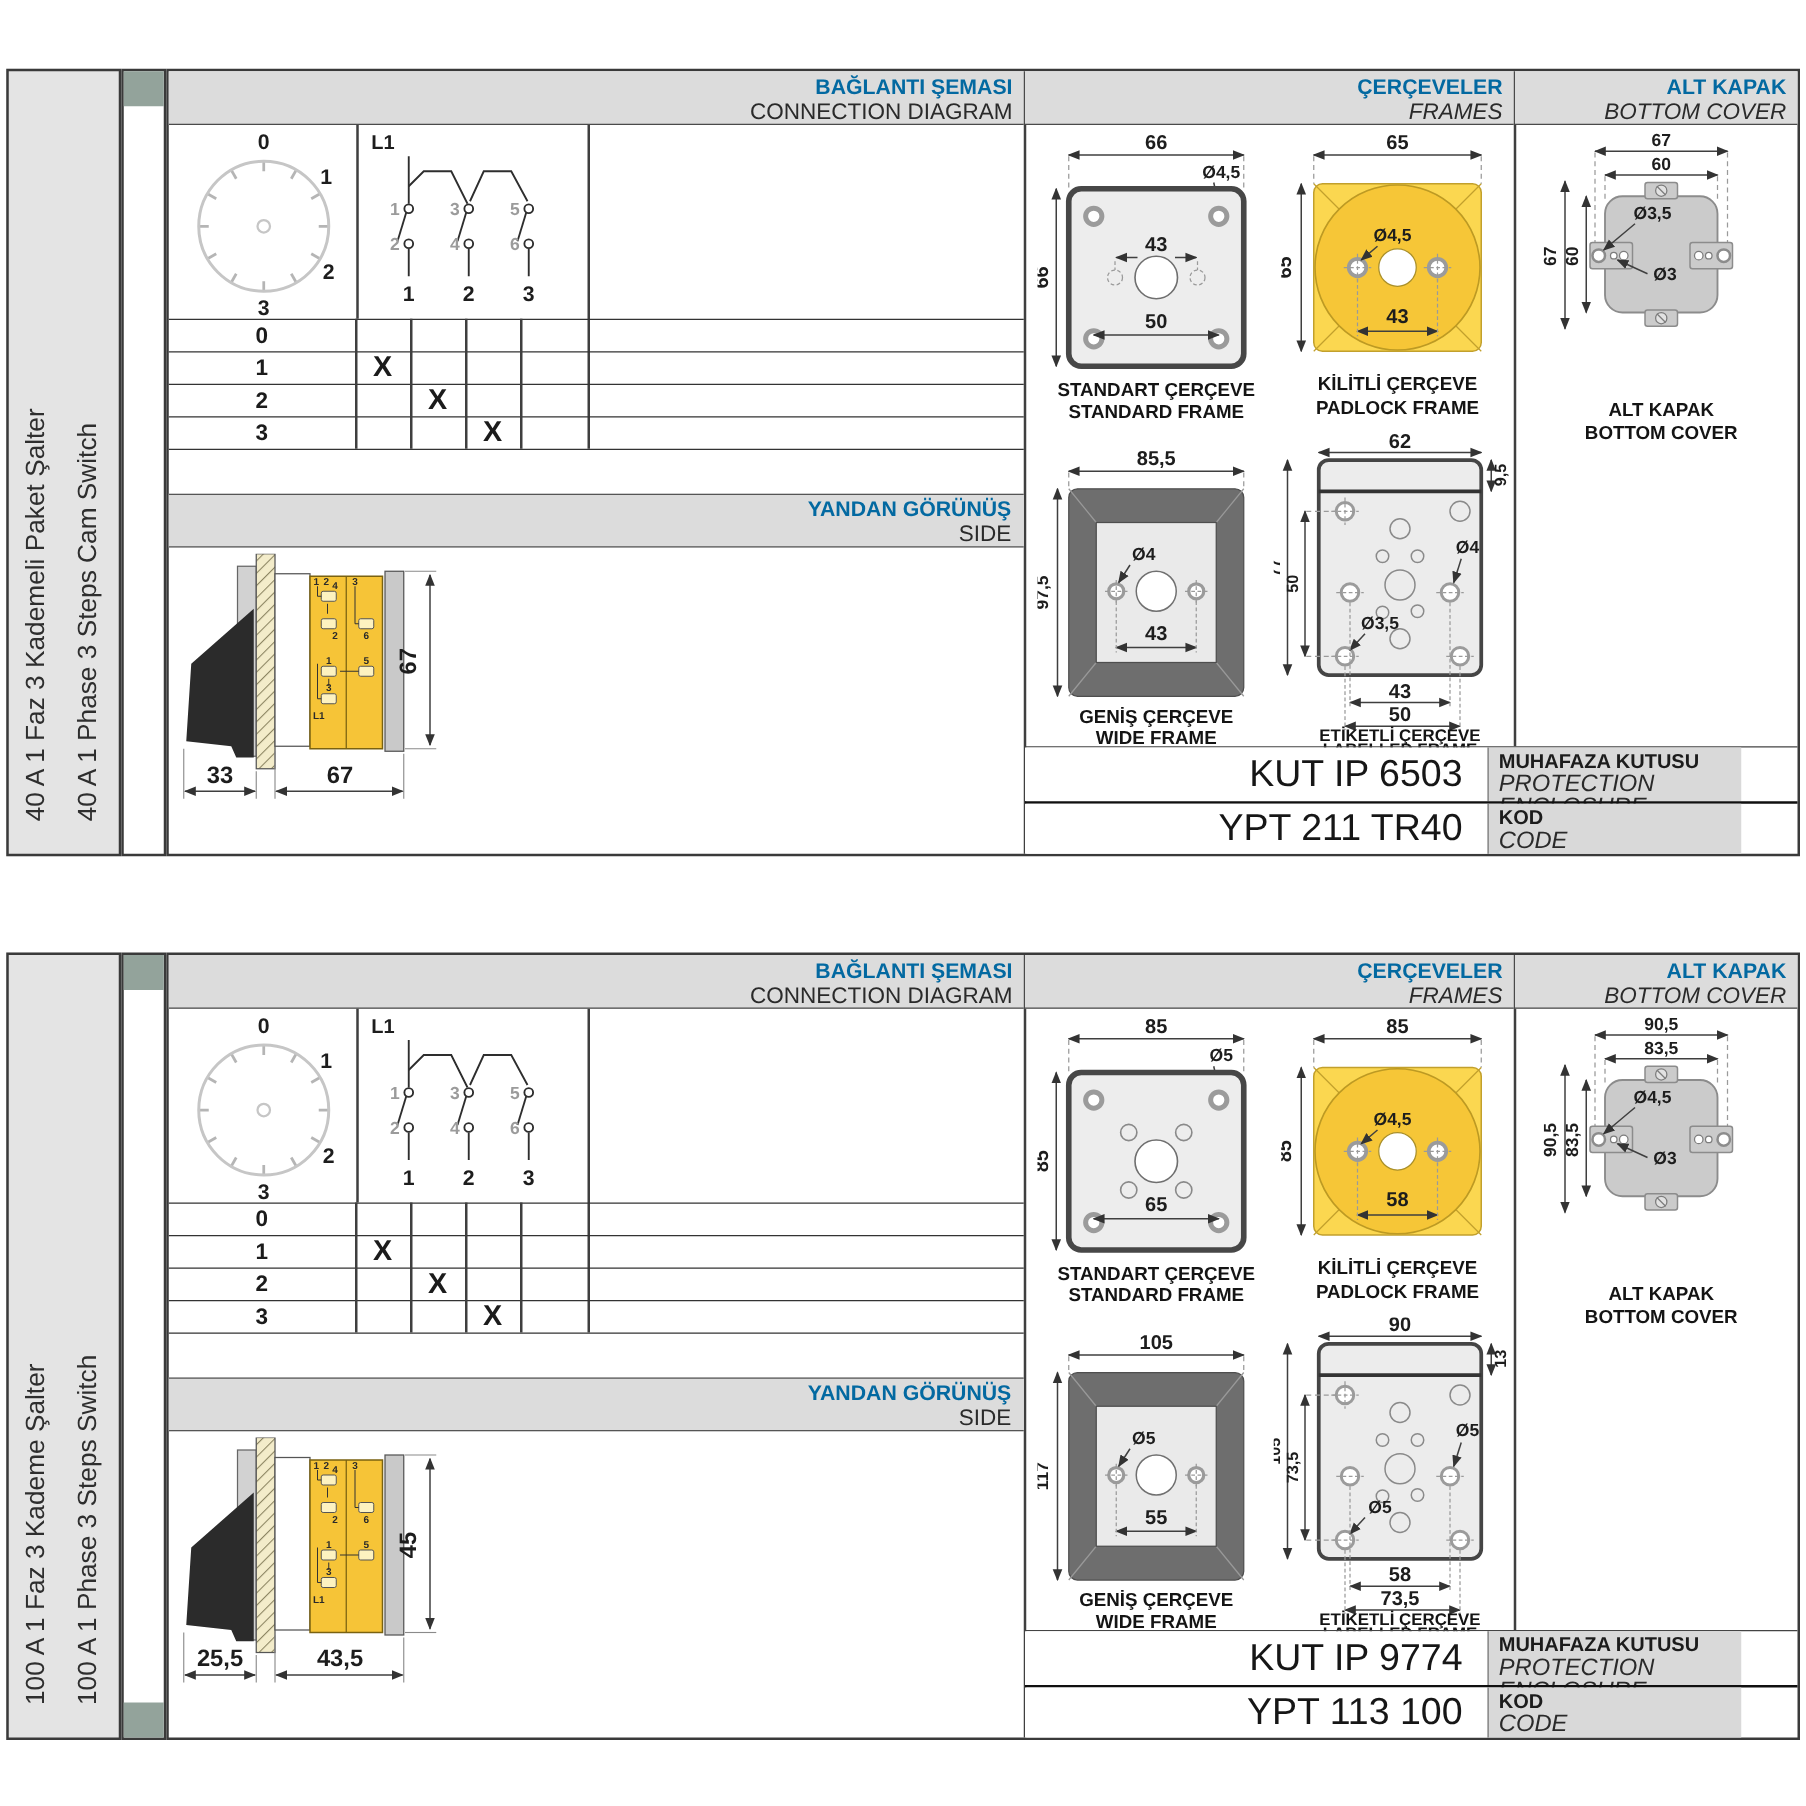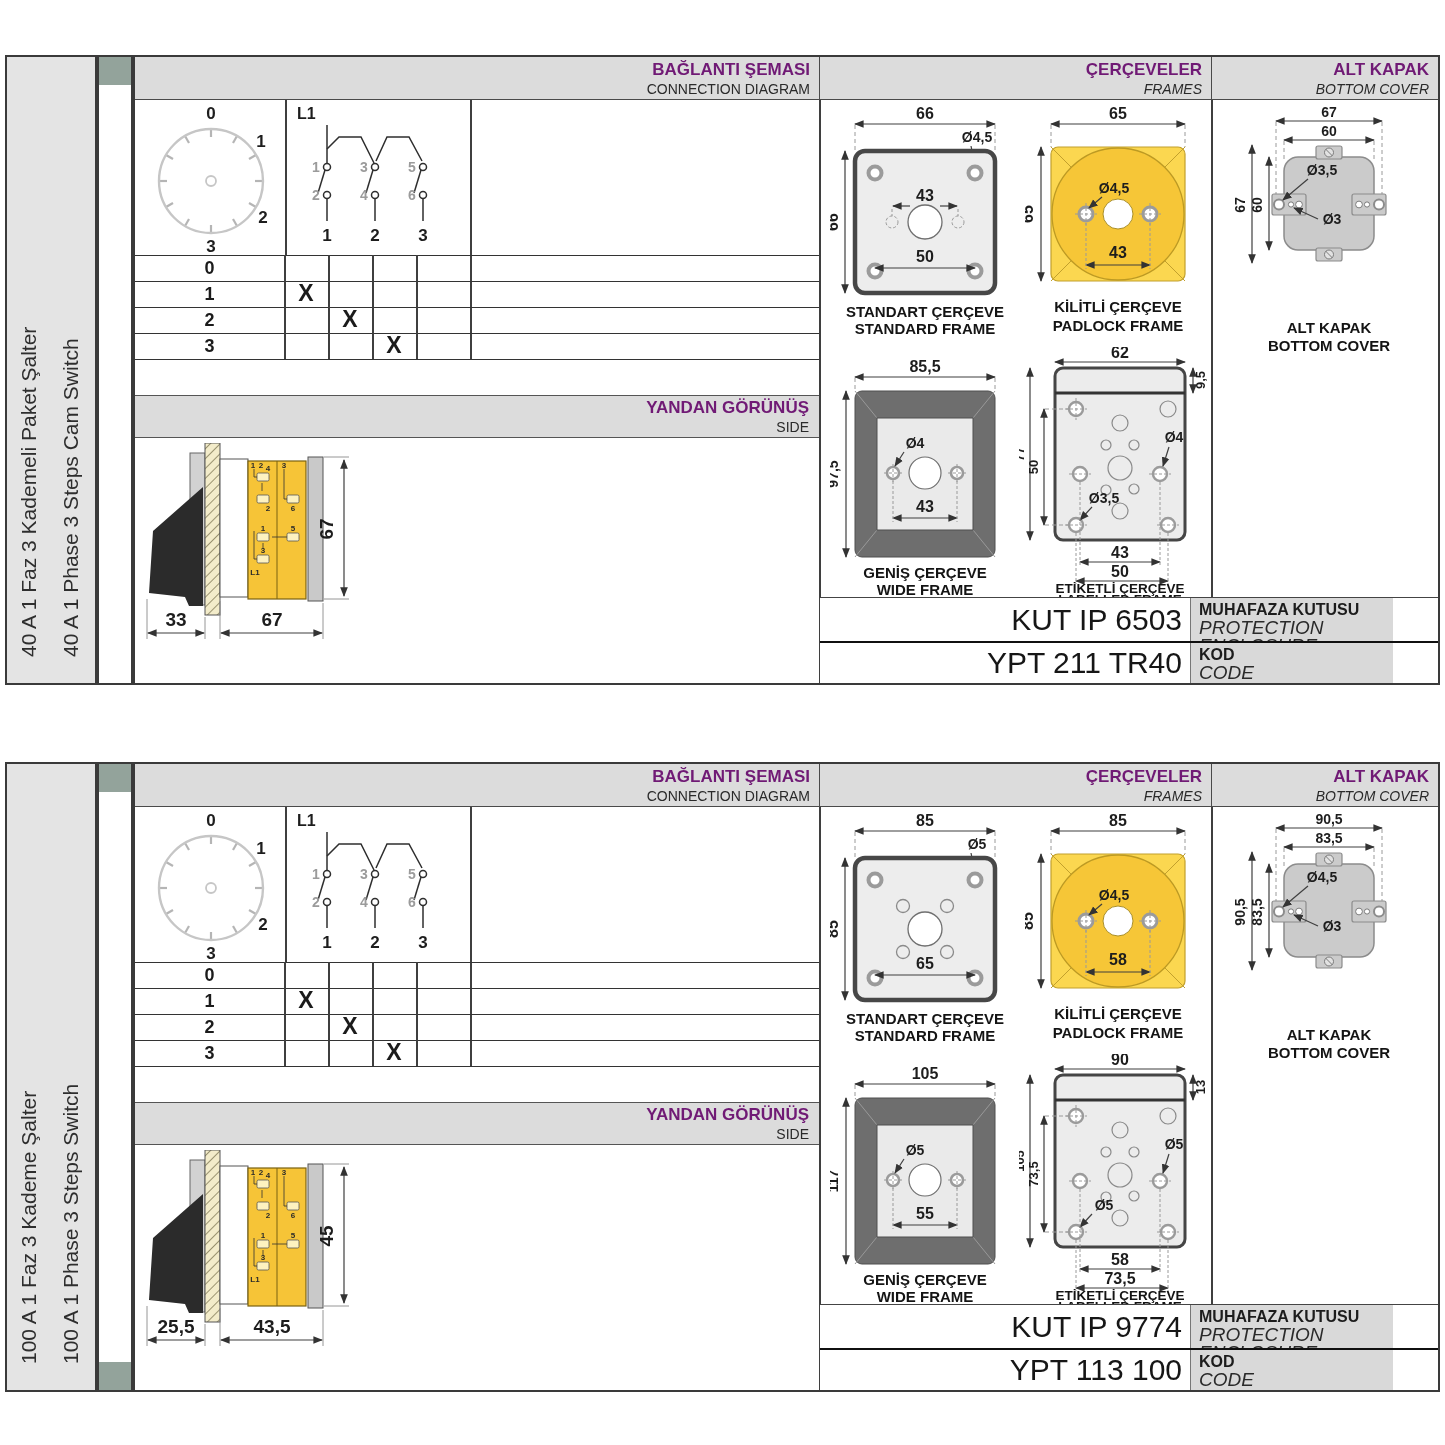--- a/index.html
+++ b/index.html
@@ -12,35 +12,35 @@
 .vtext{position:absolute;top:600px;font-size:21px;color:#2e2e2e;white-space:nowrap;transform:rotate(-90deg);transform-origin:0 0}
 .vt1{left:10px}.vt2{left:52px}
 .tstrip{position:absolute;left:97px;top:0;width:36px;height:630px;background:#fff;border:2px solid #3a3a3a}
 .tabsq{position:absolute;left:0;top:0;width:32px;height:28px;background:#93a39b}
 .tabsq-b{top:auto;bottom:0}
 .panel-0 .std-extra{display:none}
 .panel-1 .std-inner{display:none}
 .mainbox{position:absolute;left:133px;top:0;width:1307px;height:630px;background:#fff;border:2px solid #3a3a3a}
 .hcell{position:absolute;top:0;height:43px;background:#dcdcdc;border-bottom:1.5px solid #4a4a4a;display:flex;flex-direction:column;justify-content:center;text-align:right;padding-right:9px}
 .hc1{left:0;width:684px}.hc2{left:684px;width:392px;border-left:1.5px solid #4a4a4a}.hc3{left:1076px;width:227px;border-left:1.5px solid #4a4a4a}
-.h-tr{font-weight:bold;font-size:17px;color:#701a75;line-height:21px}
-.h-en{font-size:14px;color:#2a2a2a;line-height:18px}
+.h-tr{font-weight:bold;font-size:17px;color:#0369a1;line-height:21px}
+.h-en{font-size:18px;color:#2a2a2a;line-height:18px}
 .it{font-style:italic}
 .vdiv{position:absolute;width:1.6px;background:#3f3f3f}
 .ptable{position:absolute;left:0;top:198px;width:684px;border-bottom:1.6px solid #333}
 .prow{position:relative;height:26px;border-top:1.6px solid #333}
 .poslbl{position:absolute;left:0;top:0;width:149px;text-align:center;font-weight:bold;font-size:18px;line-height:24px;color:#1b1b1b}
 .xm{position:absolute;top:-2px;width:44px;text-align:center;font-weight:bold;font-size:23px;line-height:26px;color:#1b1b1b}
 .x1{left:149px}.x2{left:193px}.x3{left:237px}
 .sidehdr{position:absolute;left:0;top:338px;width:684px;height:43px;background:#dcdcdc;border-top:1.2px solid #555;border-bottom:1.2px solid #555;display:flex;flex-direction:column;justify-content:center;text-align:right;padding-right:10px}
 .dsvg{position:absolute}
 .coderow{position:absolute;left:685px;width:618px;display:flex}
 .cr1{top:540px;height:44px;border-top:1.5px solid #444}
 .cr2{top:584px;height:42px;border-top:2.5px solid #101010}
-.bigcode{width:370px;background:#fff;font-size:30px;color:#161616;text-align:right;padding-right:8px;display:flex;align-items:center;justify-content:flex-end}
+.bigcode{width:370px;background:#fff;font-size:30px;color:#161616;text-align:right;padding-right:20px;display:flex;align-items:center;justify-content:flex-end}
 .glabel{width:203px;background:#d9d9d9;border-left:1px solid #777;padding:2px 0 0 8px}
 .gl-tr{font-weight:bold;font-size:16px;color:#1c1c1c;line-height:19px}
 .gl-en{font-style:italic;font-size:19px;color:#2a2a2a;line-height:18px}
 
 .dim{stroke:#3f3f3f;stroke-width:1.2;fill:none}
 .dima{marker-start:url(#ah);marker-end:url(#ah)}
 .dime{marker-end:url(#ah)}
 .ext{stroke:#9a9a9a;stroke-width:1;stroke-dasharray:4 3;fill:none}
 .sol{stroke:#8a8a8a;stroke-width:.9;fill:none}
 .chd{stroke:#9a9a9a;stroke-width:1;stroke-dasharray:3 2;fill:none}

